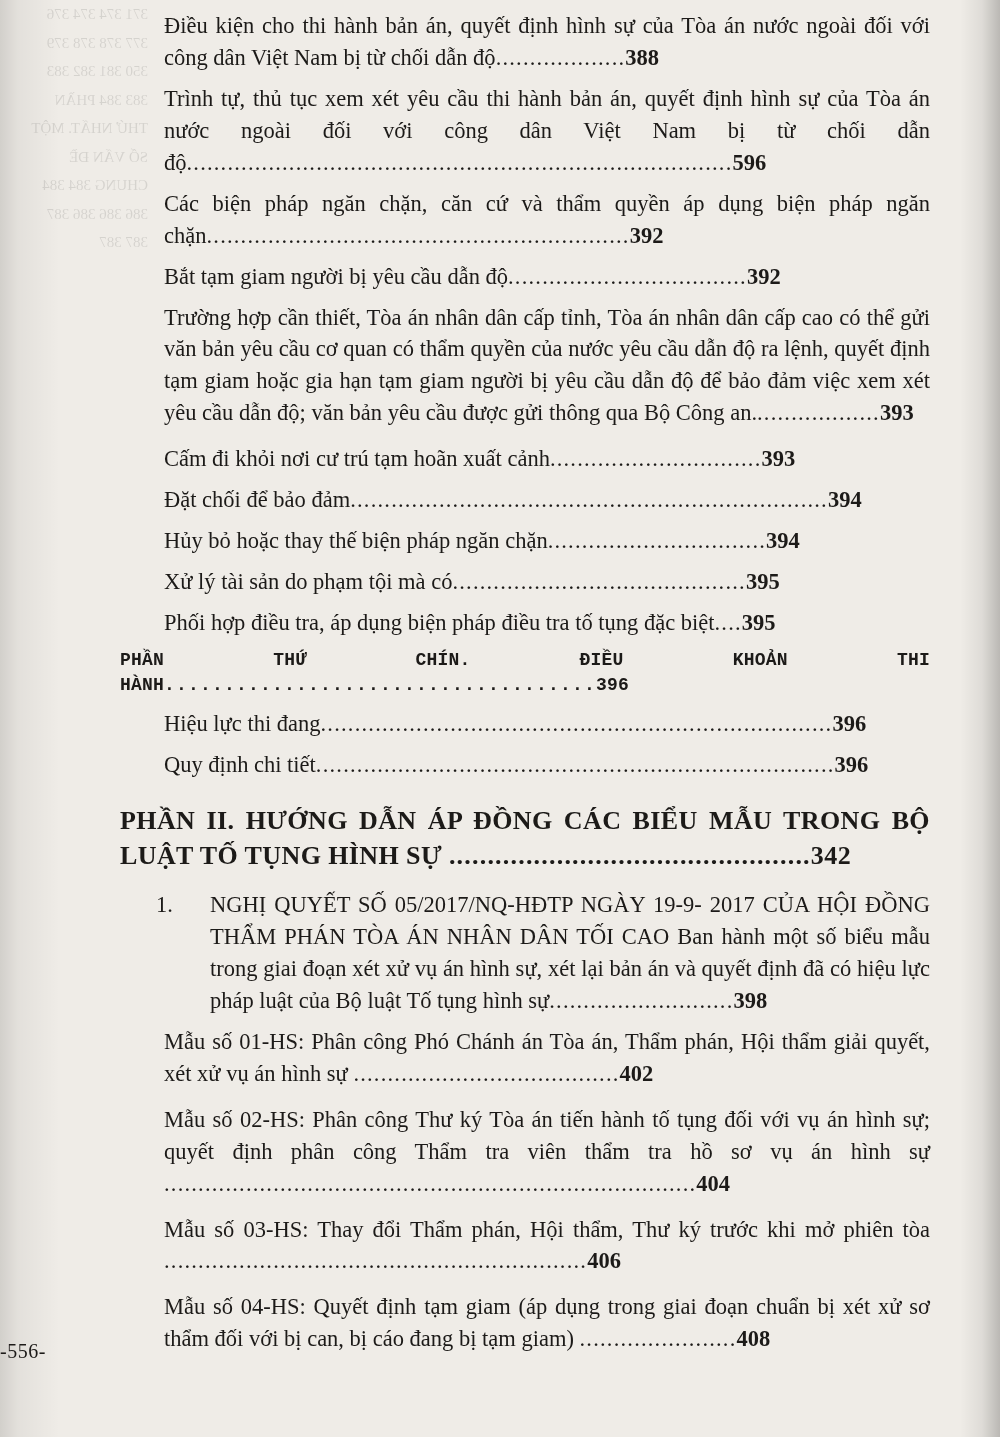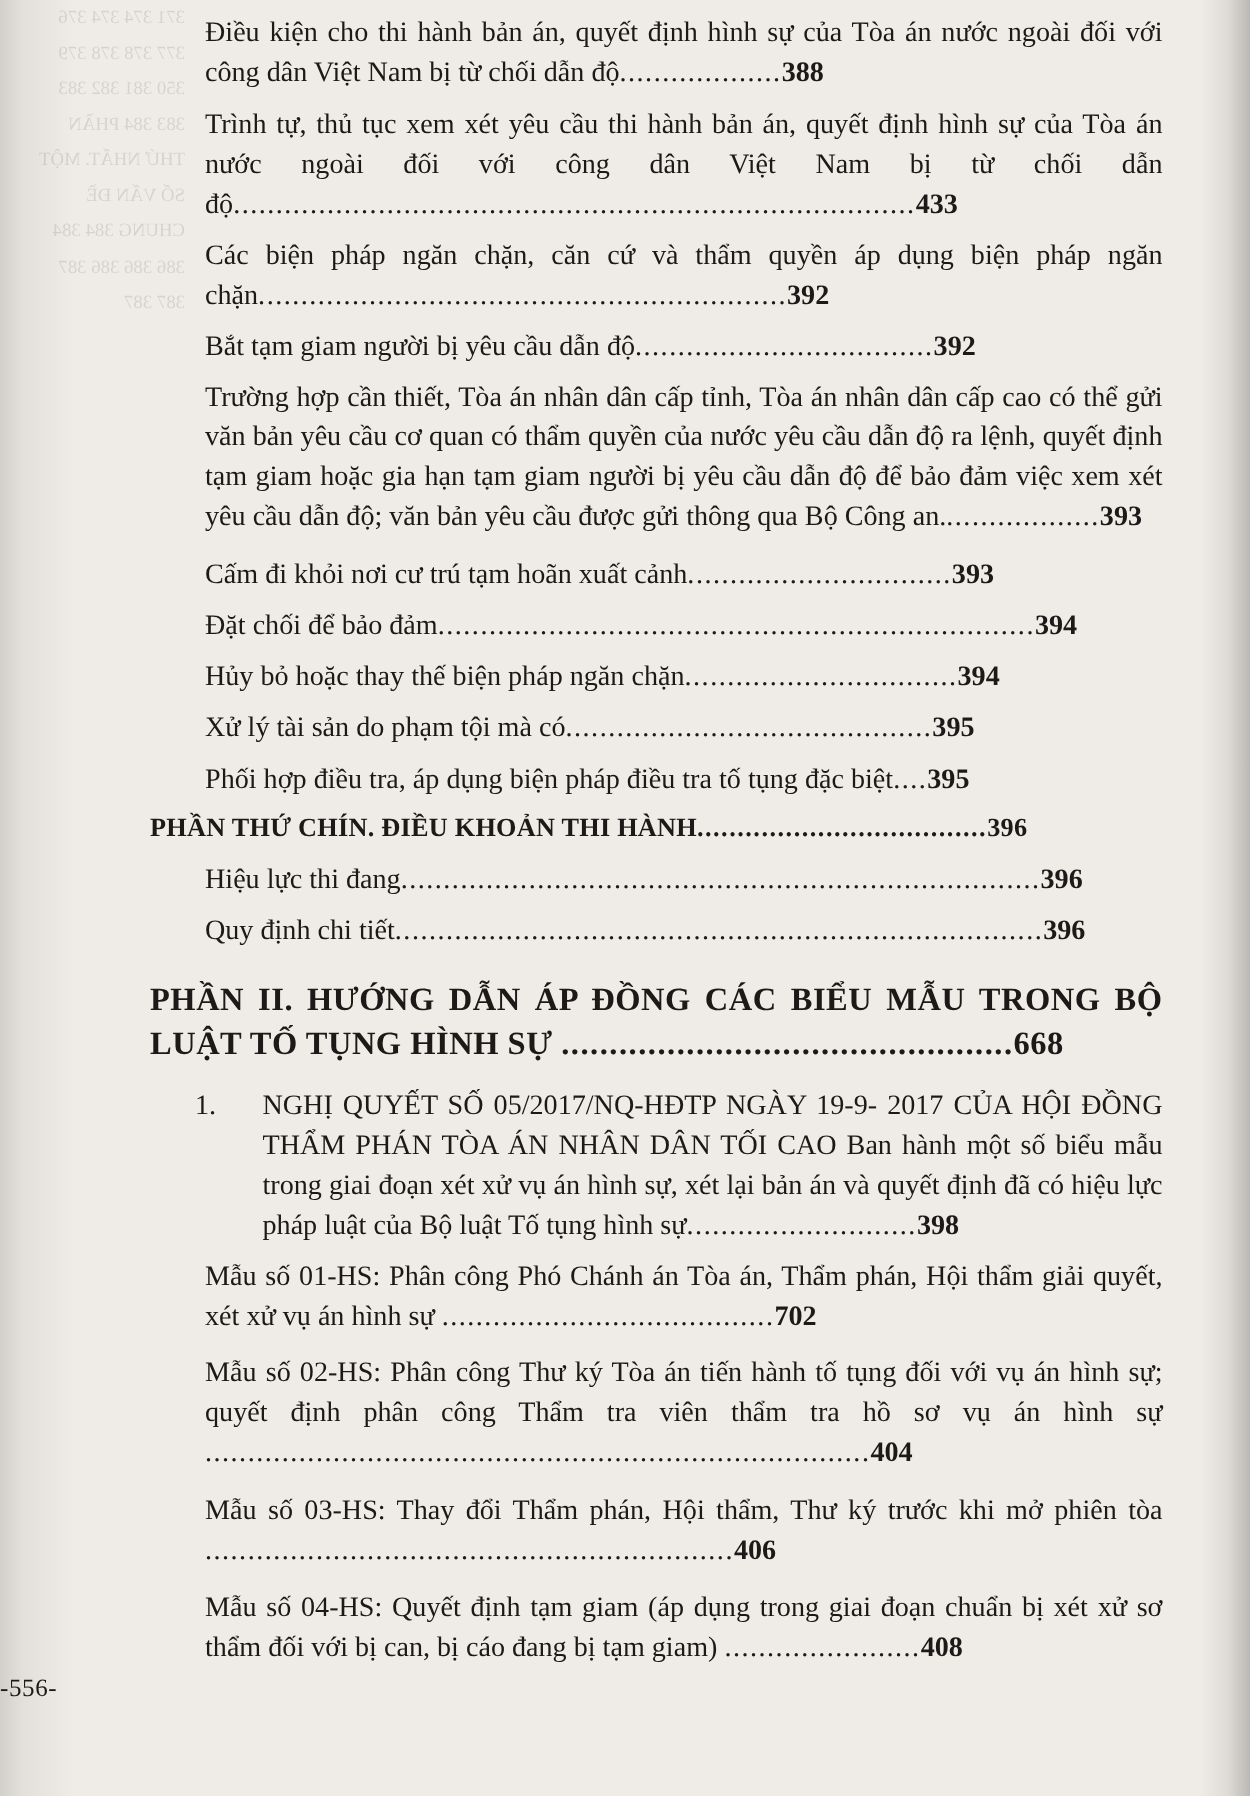--- a/index.html
+++ b/index.html
@@ -58,22 +58,23 @@
     position: relative;
     font-size: 22.5px;
     line-height: 1.42;
     margin-bottom: 9px;
     padding-left: 44px;
     text-align: justify;
   }
   .entry.bold-entry {
     font-weight: 700;
     padding-left: 0;
-    font-size: 21px;
+    font-size: 18px;
     letter-spacing: .2px;
+    font-family: Liberation Mono, monospace;
   }
   .entry.big-head {
     font-weight: 700;
     padding-left: 0;
     font-size: 26px;
     letter-spacing: .4px;
     line-height: 1.35;
     margin-top: 22px;
     margin-bottom: 16px;
   }
@@ -113,21 +114,21 @@
 
   <div class="bleed">371 374 374 376 377 378 378 379 350 381 382 383 383 384 PHẦN THỨ NHẤT. MỘT SỐ VẤN ĐỀ CHUNG 384 384 386 386 386 387 387 387</div>
 
   <div class="content">
 
     <div class="entry">
       <span>Điều kiện cho thi hành bản án, quyết định hình sự của Tòa án nước ngoài đối với công dân Việt Nam bị từ chối dẫn độ</span><span class="dots">...................</span><span class="pg">388</span>
     </div>
 
     <div class="entry">
-      <span>Trình tự, thủ tục xem xét yêu cầu thi hành bản án, quyết định hình sự của Tòa án nước ngoài đối với công dân Việt Nam bị từ chối dẫn độ</span><span class="dots">................................................................................</span><span class="pg">433</span>
+      <span>Trình tự, thủ tục xem xét yêu cầu thi hành bản án, quyết định hình sự của Tòa án nước ngoài đối với công dân Việt Nam bị từ chối dẫn độ</span><span class="dots">................................................................................</span><span class="pg">596</span>
     </div>
 
     <div class="entry">
       <span>Các biện pháp ngăn chặn, căn cứ và thẩm quyền áp dụng biện pháp ngăn chặn</span><span class="dots">..............................................................</span><span class="pg">392</span>
     </div>
 
     <div class="entry">
       <span>Bắt tạm giam người bị yêu cầu dẫn độ</span><span class="dots">...................................</span><span class="pg">392</span>
     </div>
 
@@ -161,29 +162,29 @@
 
     <div class="entry">
       <span>Hiệu lực thi đang</span><span class="dots">...........................................................................</span><span class="pg">396</span>
     </div>
 
     <div class="entry">
       <span>Quy định chi tiết</span><span class="dots">............................................................................</span><span class="pg">396</span>
     </div>
 
     <div class="entry big-head">
-      <span>PHẦN II. HƯỚNG DẪN ÁP ĐỒNG CÁC BIỂU MẪU TRONG BỘ LUẬT TỐ TỤNG HÌNH SỰ</span> <span class="dots">...............................................</span><span class="pg">668</span>
+      <span>PHẦN II. HƯỚNG DẪN ÁP ĐỒNG CÁC BIỂU MẪU TRONG BỘ LUẬT TỐ TỤNG HÌNH SỰ</span> <span class="dots">...............................................</span><span class="pg">342</span>
     </div>
 
     <div class="entry numbered">
       <span class="num">1.</span><span>NGHỊ QUYẾT SỐ 05/2017/NQ-HĐTP NGÀY 19-9- 2017 CỦA HỘI ĐỒNG THẨM PHÁN TÒA ÁN NHÂN DÂN TỐI CAO Ban hành một số biểu mẫu trong giai đoạn xét xử vụ án hình sự, xét lại bản án và quyết định đã có hiệu lực pháp luật của Bộ luật Tố tụng hình sự</span><span class="dots">...........................</span><span class="pg">398</span>
     </div>
 
     <div class="entry tall">
-      <span>Mẫu số 01-HS: Phân công Phó Chánh án Tòa án, Thẩm phán, Hội thẩm giải quyết, xét xử vụ án hình sự</span> <span class="dots">.......................................</span><span class="pg">702</span>
+      <span>Mẫu số 01-HS: Phân công Phó Chánh án Tòa án, Thẩm phán, Hội thẩm giải quyết, xét xử vụ án hình sự</span> <span class="dots">.......................................</span><span class="pg">402</span>
     </div>
 
     <div class="entry tall">
       <span>Mẫu số 02-HS: Phân công Thư ký Tòa án tiến hành tố tụng đối với vụ án hình sự; quyết định phân công Thẩm tra viên thẩm tra hồ sơ vụ án hình sự</span> <span class="dots">..............................................................................</span><span class="pg">404</span>
     </div>
 
     <div class="entry tall">
       <span>Mẫu số 03-HS: Thay đổi Thẩm phán, Hội thẩm, Thư ký trước khi mở phiên tòa</span> <span class="dots">..............................................................</span><span class="pg">406</span>
     </div>
 

